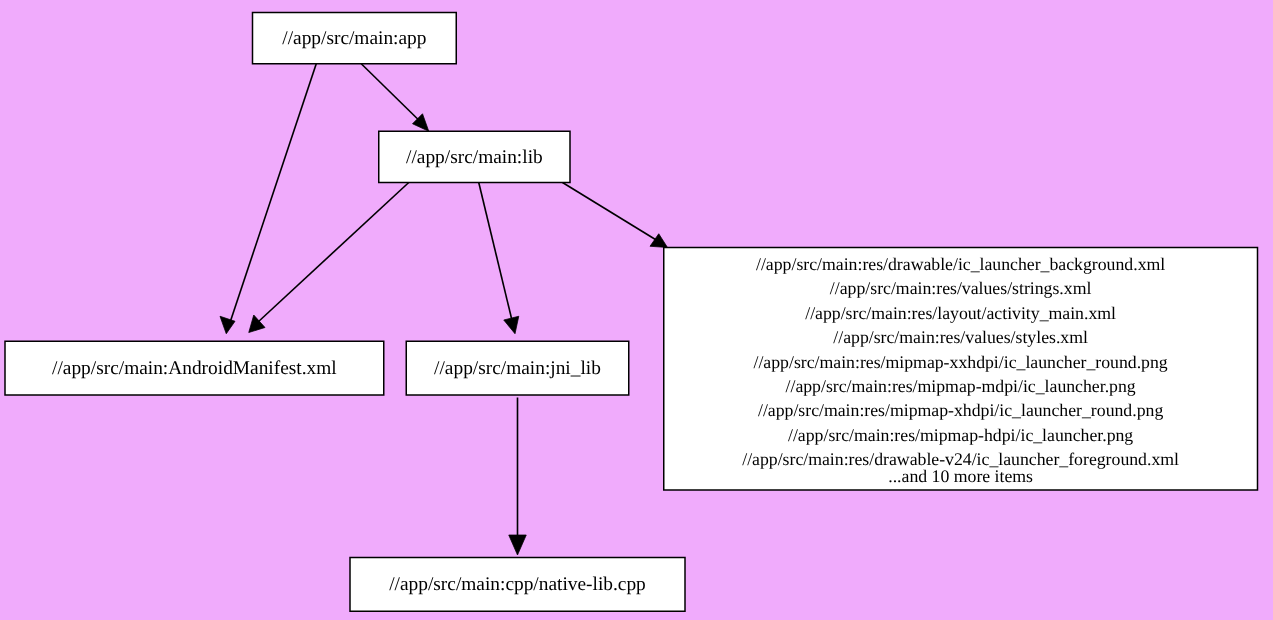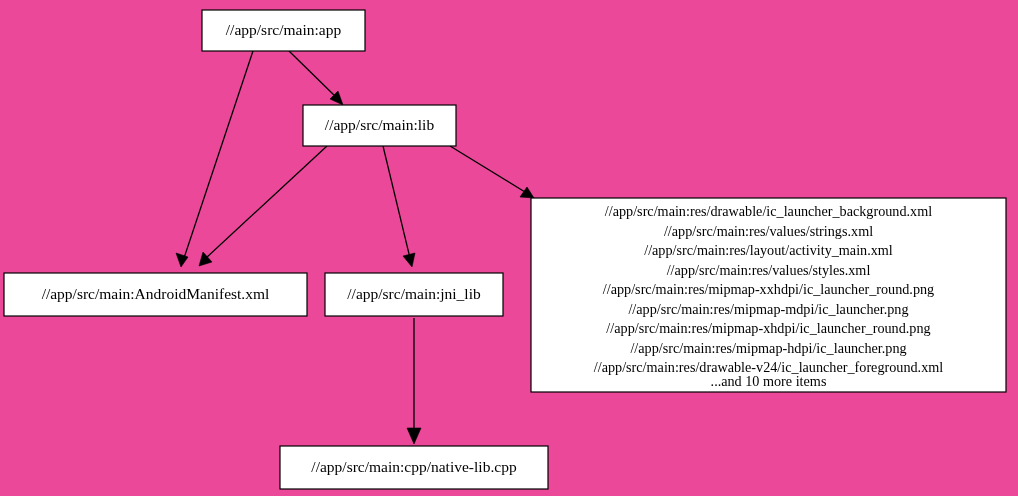--- a/index.html
+++ b/index.html
@@ -4,21 +4,21 @@
 <style>
   html, body {
     margin: 0;
     padding: 0;
     background: #ffffff;
   }
   #graph-root {
     position: relative;
     width: 1018px;
     height: 496px;
-    background: #ec4899;
+    background: #f0abfc;
     font-family: "Liberation Serif", "DejaVu Serif", serif;
     overflow: hidden;
   }
   svg.graph-canvas {
     position: absolute;
     top: 0;
     left: 0;
     width: 1018px;
     height: 496px;
     display: block;

